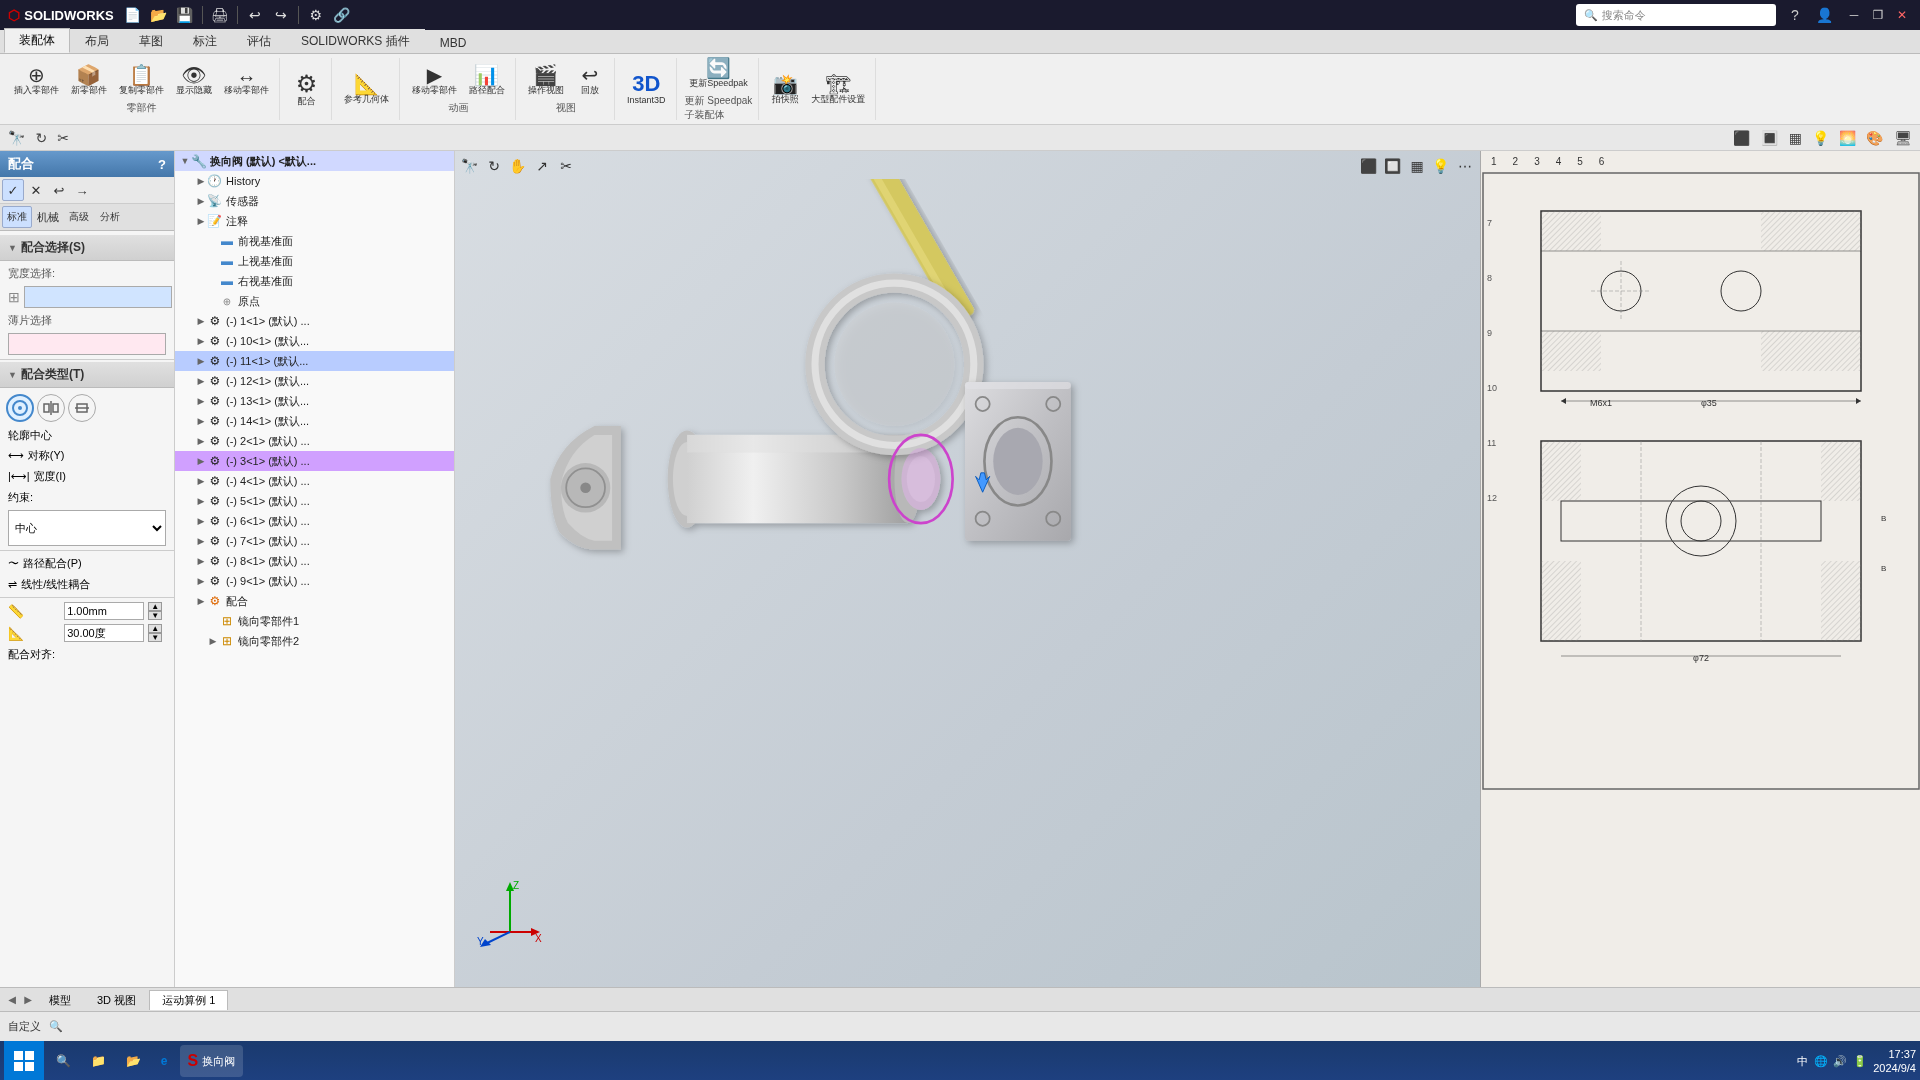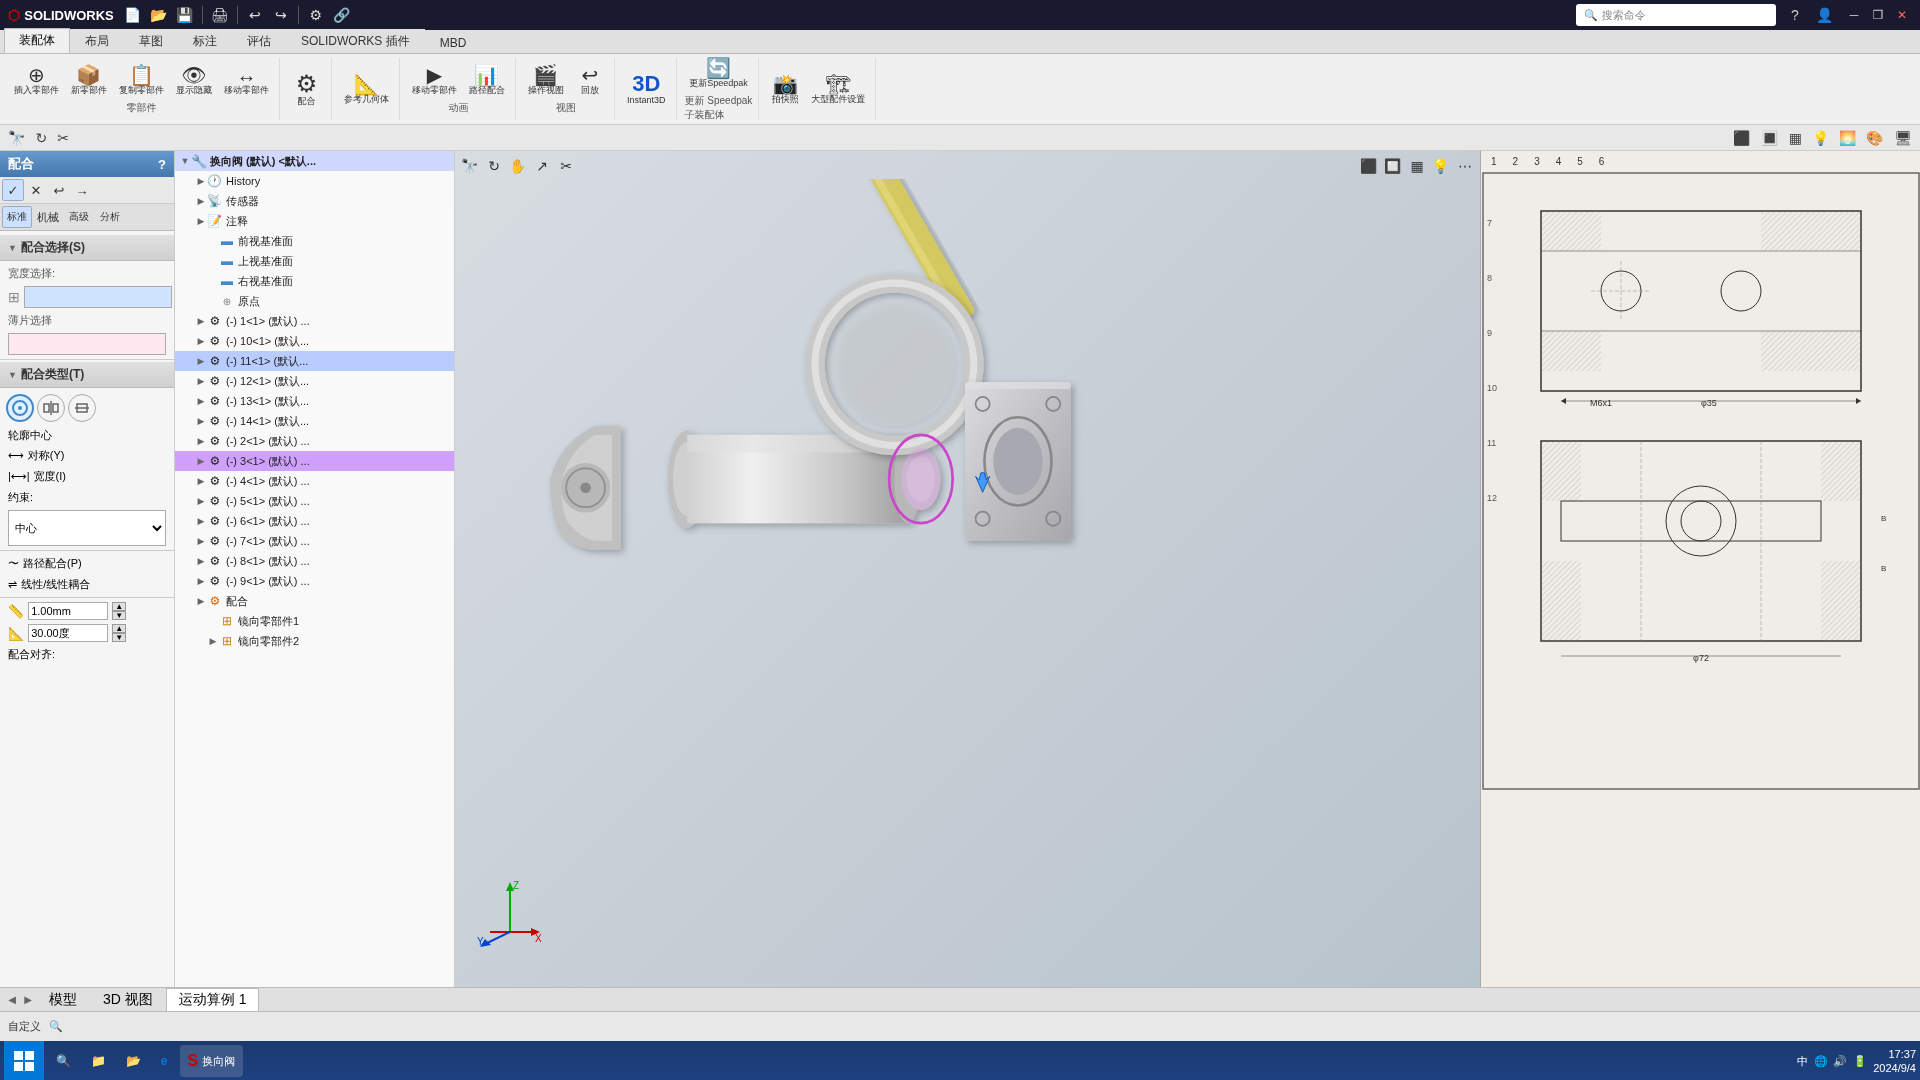--- a/index.html
+++ b/index.html
@@ -80,21 +80,21 @@
     .section-header .section-label { font-weight: bold; color: #333; font-size: 12px; }
 
     .field-row { display: flex; align-items: center; padding: 3px 8px; gap: 4px; font-size: 11px; color: #333; }
     .field-label { color: #555; font-size: 11px; }
     .field-input { flex: 1; border: 1px solid #aaa; background: #e8f0ff; height: 18px; padding: 0 2px; font-size: 11px; }
     .field-input.pink { background: #ffe8f0; }
 
     .select-dropdown { width: 100%; border: 1px solid #aaa; background: white; height: 36px; font-size: 11px; padding: 0 2px; }
 
     .numeric-field { display: flex; align-items: center; padding: 2px 8px; gap: 4px; }
-    .numeric-input { width: 80px; border: 1px solid #aaa; height: 18px; padding: 0 2px; font-size: 11px; }
+    .numeric-input { width: 80px; border: 1px solid #aaa; height: 18px; padding: 0 2px; font-size: 11px; margin-left: 36px; }
     .spin-btn { width: 14px; height: 9px; border: 1px solid #999; background: #e0e0e0; cursor: pointer; display: flex; align-items: center; justify-content: center; font-size: 8px; line-height: 1; }
 
     
     #tree-panel {
       width: 280px; background: #f9f9f9; border-right: 1px solid #ccc; overflow-y: auto;
     }
     .tree-item {
       display: flex; align-items: center; padding: 2px 4px; cursor: pointer; font-size: 11px; color: #222;
       user-select: none;
     }
@@ -118,21 +118,21 @@
     
     #cad-panel {
       width: 440px; background: white; border-left: 1px solid #aaa; position: relative; overflow: hidden;
     }
     #cad-drawing { width: 100%; height: 100%; background: #f0f0f0; position: relative; }
 
     
     #bottom-tabs {
       height: 24px; background: #e0e0e0; display: flex; align-items: center; border-top: 1px solid #bbb; padding: 0 4px;
     }
-    .btab { padding: 2px 12px; cursor: pointer; font-size: 14px; border: 1px solid transparent; border-bottom: none; }
+    .btab { padding: 2px 12px; cursor: pointer; font-size: 11px; border: 1px solid transparent; border-bottom: none; }
     .btab.active { background: white; border-color: #bbb; }
     .btab-nav { width: 16px; height: 16px; display: flex; align-items: center; justify-content: center; cursor: pointer; font-size: 10px; color: #666; }
 
     
     #statusbar {
       height: 30px; background: #e8e8e8; border-top: 1px solid #bbb; display: flex; align-items: center;
       padding: 0 8px; font-size: 11px; color: #333; gap: 16px;
     }
     #statusbar .status-left { flex: 1; display: flex; align-items: center; gap: 8px; }
     #statusbar .status-right { display: flex; align-items: center; gap: 8px; }

